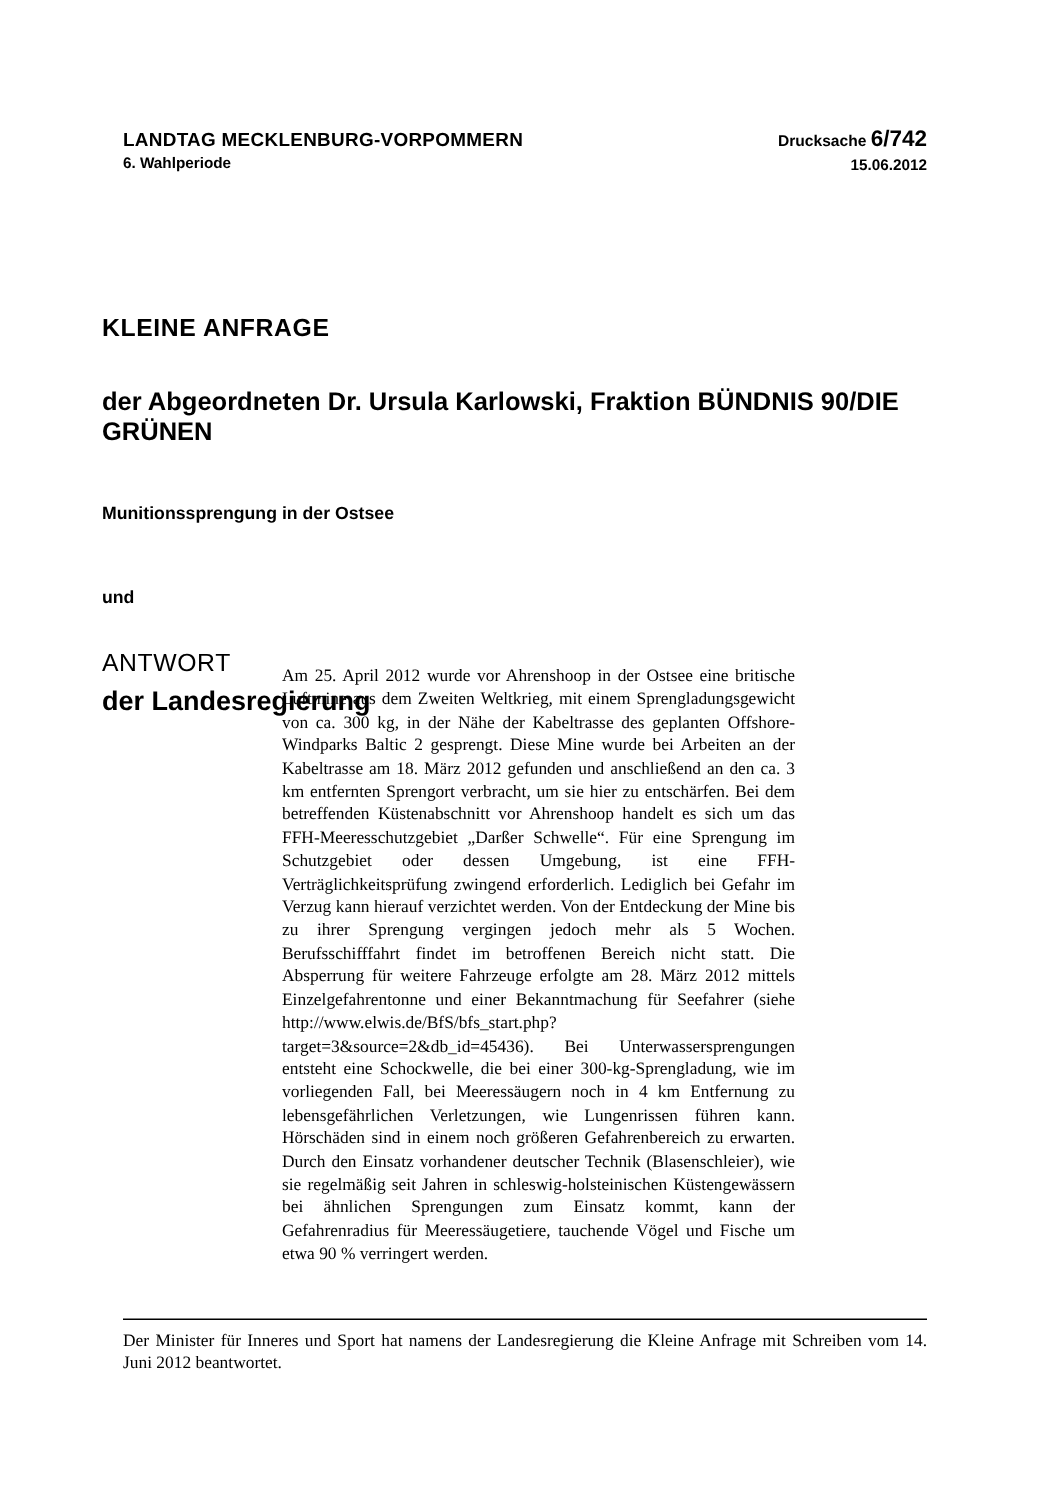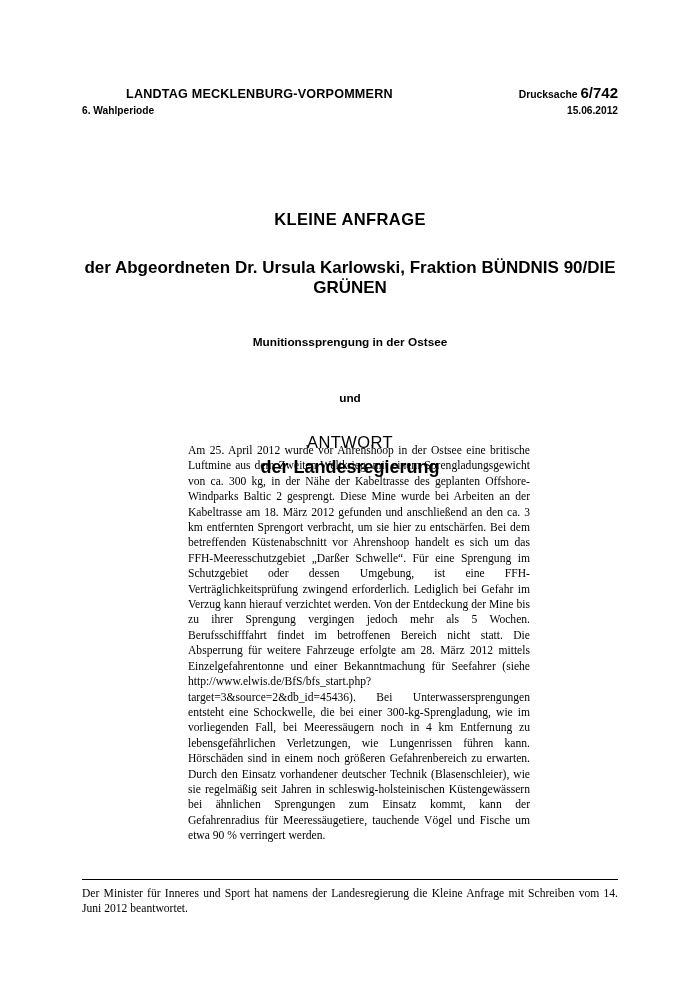--- a/index.html
+++ b/index.html
@@ -33,21 +33,20 @@
   .header-row {
     display: flex;
     justify-content: space-between;
     align-items: baseline;
   }
   .header-left-line1 {
     font-family: "Liberation Sans", sans-serif;
     font-weight: bold;
     font-size: 12.6px;
     letter-spacing: 0.2px;
-    margin-left: 44px;
   }
   .header-left-line2 {
     font-family: "Liberation Sans", sans-serif;
     font-weight: bold;
     font-size: 10.2px;
     margin-top: 4px;
   }
   .header-right {
     text-align: right;
     font-family: "Liberation Sans", sans-serif;
@@ -63,25 +62,24 @@
   }
   .ds-date {
     font-weight: bold;
     font-size: 10.2px;
     margin-top: 4px;
   }
 
   
   .titles {
     position: absolute;
-    left: 82px;
+    left: 68px;
     top: 210px;
     width: 536px;
     font-family: "Liberation Sans", sans-serif;
-    text-align: center;
   }
   .t-kleine-anfrage {
     font-size: 16.5px;
     font-weight: bold;
     letter-spacing: 0.4px;
   }
   .t-abgeordnete {
     font-size: 17px;
     font-weight: bold;
     margin-top: 29px;

